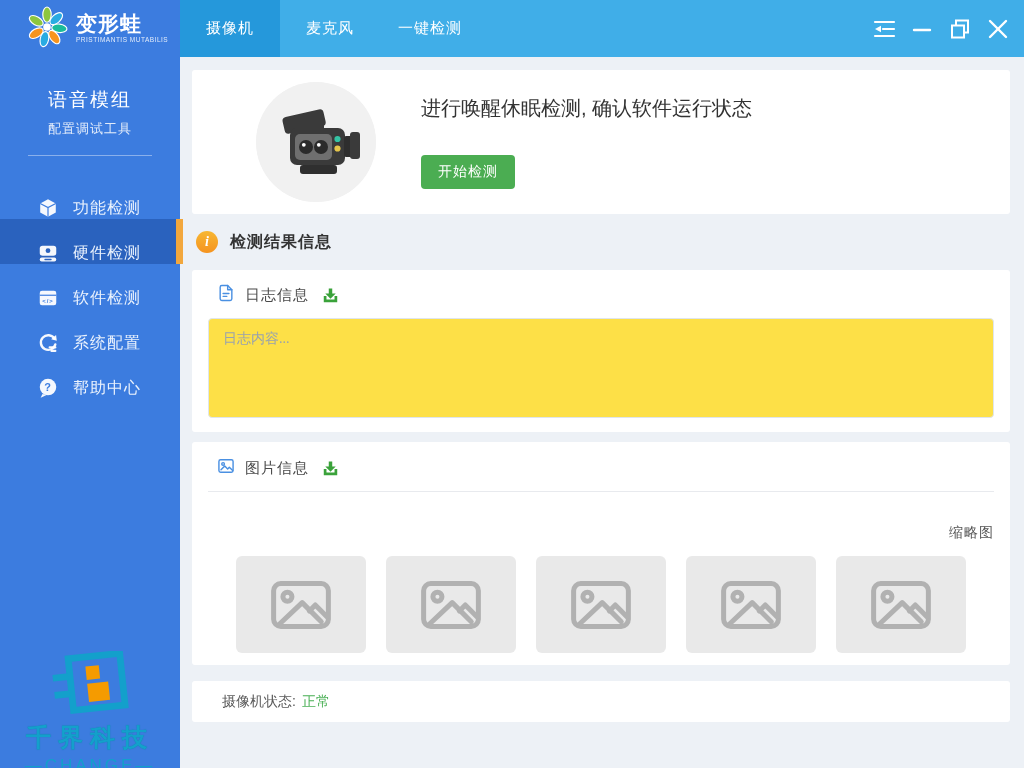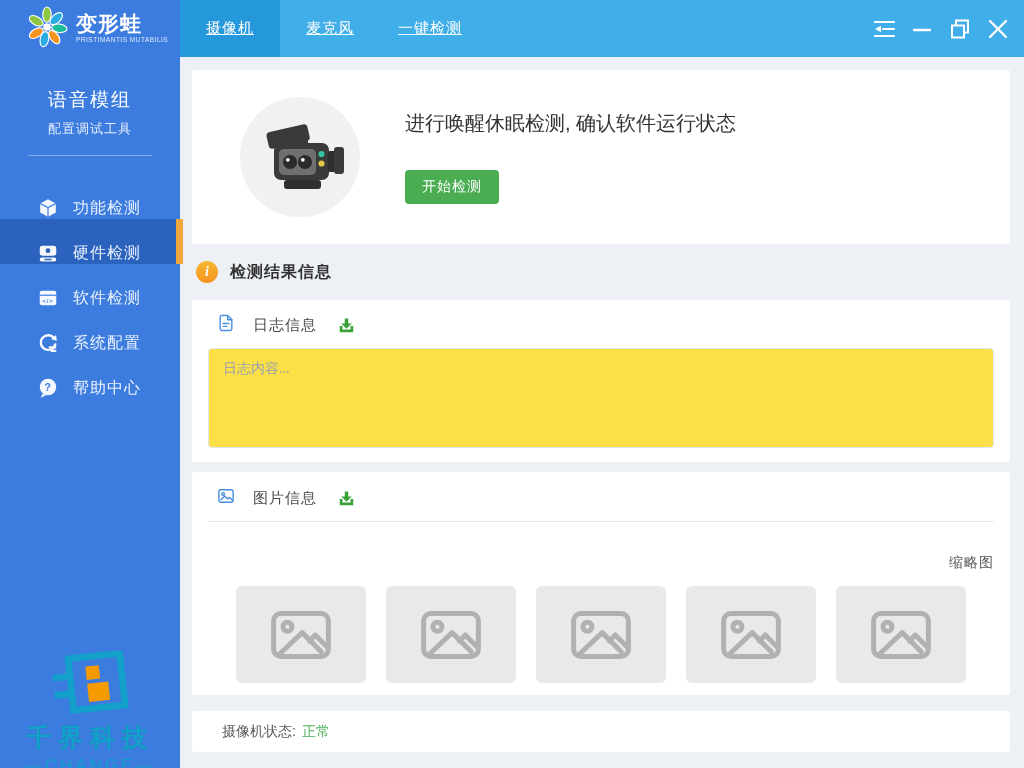--- a/index.html
+++ b/index.html
@@ -25,40 +25,40 @@
   .watermark { position:absolute; bottom:-8px; left:0; width:180px; text-align:center; }
   .wm-name { font-size:25px; font-weight:bold; color:#13A0CB; letter-spacing:7px; margin-top:2px; text-shadow:0 0 1px #0e7fa3; }
   .wm-tag { font-size:17px; color:#13A0CB; letter-spacing:3px; margin-top:2px; }
 
   
   .rightcol { flex:1; display:flex; flex-direction:column; }
 
   
   .topbar { height:57px; background:#40AEE8; display:flex; align-items:center; flex:0 0 57px; }
   .tabs { display:flex; height:57px; }
-  .tab { width:100px; height:57px; display:flex; align-items:center; justify-content:center; font-size:15px; color:#fff; cursor:pointer; letter-spacing:1px;text-decoration:underline; }
+  .tab { width:100px; height:57px; display:flex; align-items:center; justify-content:center; font-size:15px; color:#fff; cursor:pointer; letter-spacing:1px; }
   .tab.active { background:#2598DB; }
   .win-controls { margin-left:auto; display:flex; align-items:center; gap:10px; padding-right:12px; }
   .wc { width:28px; height:28px; display:flex; align-items:center; justify-content:center; cursor:pointer; }
 
   
   .main { flex:1; background:#EDF1F6; padding:13px 14px 0 12px; overflow:hidden; }
   .card { background:#fff; border-radius:3px; }
 
-  .hero { height:174px; display:flex; align-items:center; padding-left:48px; }
+  .hero { height:144px; display:flex; align-items:center; padding-left:64px; }
   .avatar { width:120px; height:120px; border-radius:50%; background:#F1F1F1; flex:0 0 120px; overflow:hidden; }
   .hero-txt { margin-left:45px; }
   .hero-title { font-size:20px; color:#333; }
   .btn-green { display:inline-block; margin-top:33px; background:#4BAD52; color:#fff; font-size:14px; padding:8px 17px; border-radius:4px; border:none; cursor:pointer; letter-spacing:1px; }
 
   .section-head { height:56px; display:flex; align-items:center; padding-left:4px; }
   .info-badge { width:22px; height:22px; border-radius:50%; background:linear-gradient(180deg,#F7B733,#F5931F); color:#fff; font-family:"Liberation Serif","DejaVu Serif",serif; font-style:italic; font-weight:bold; font-size:14px; display:flex; align-items:center; justify-content:center; }
   .section-title { margin-left:12px; font-size:16px; font-weight:bold; color:#333; letter-spacing:1px;text-align:right; }
 
-  .card-head { display:flex; align-items:center; gap:17px; margin-left:8px; }
+  .card-head { display:flex; align-items:center; gap:9px; margin-left:8px; }
   .card-head .ch-title { font-size:15px; color:#4a4a4a; letter-spacing:1px; }
   .dl-btn { display:flex; cursor:pointer; margin-left:3px; }
 
   .log-card { height:162px; padding:13px 16px; margin-bottom:10px; }
   .log-card textarea { margin-top:11px; width:100%; height:100px; background:#fde047; border:1px solid #DFE5EC; border-radius:4px; resize:none; padding:11px 14px; font-size:14px; color:#333; font-family:Liberation Serif, serif; outline:none; }
   .log-card textarea::placeholder { color:#98A2AE; }
 
   .img-card { height:223px; padding:14px 16px; margin-bottom:16px;text-align:right; }
   .img-card .card-head { padding-bottom:11px; }
   .img-divider { height:1px; background:#E8EAEE; }

